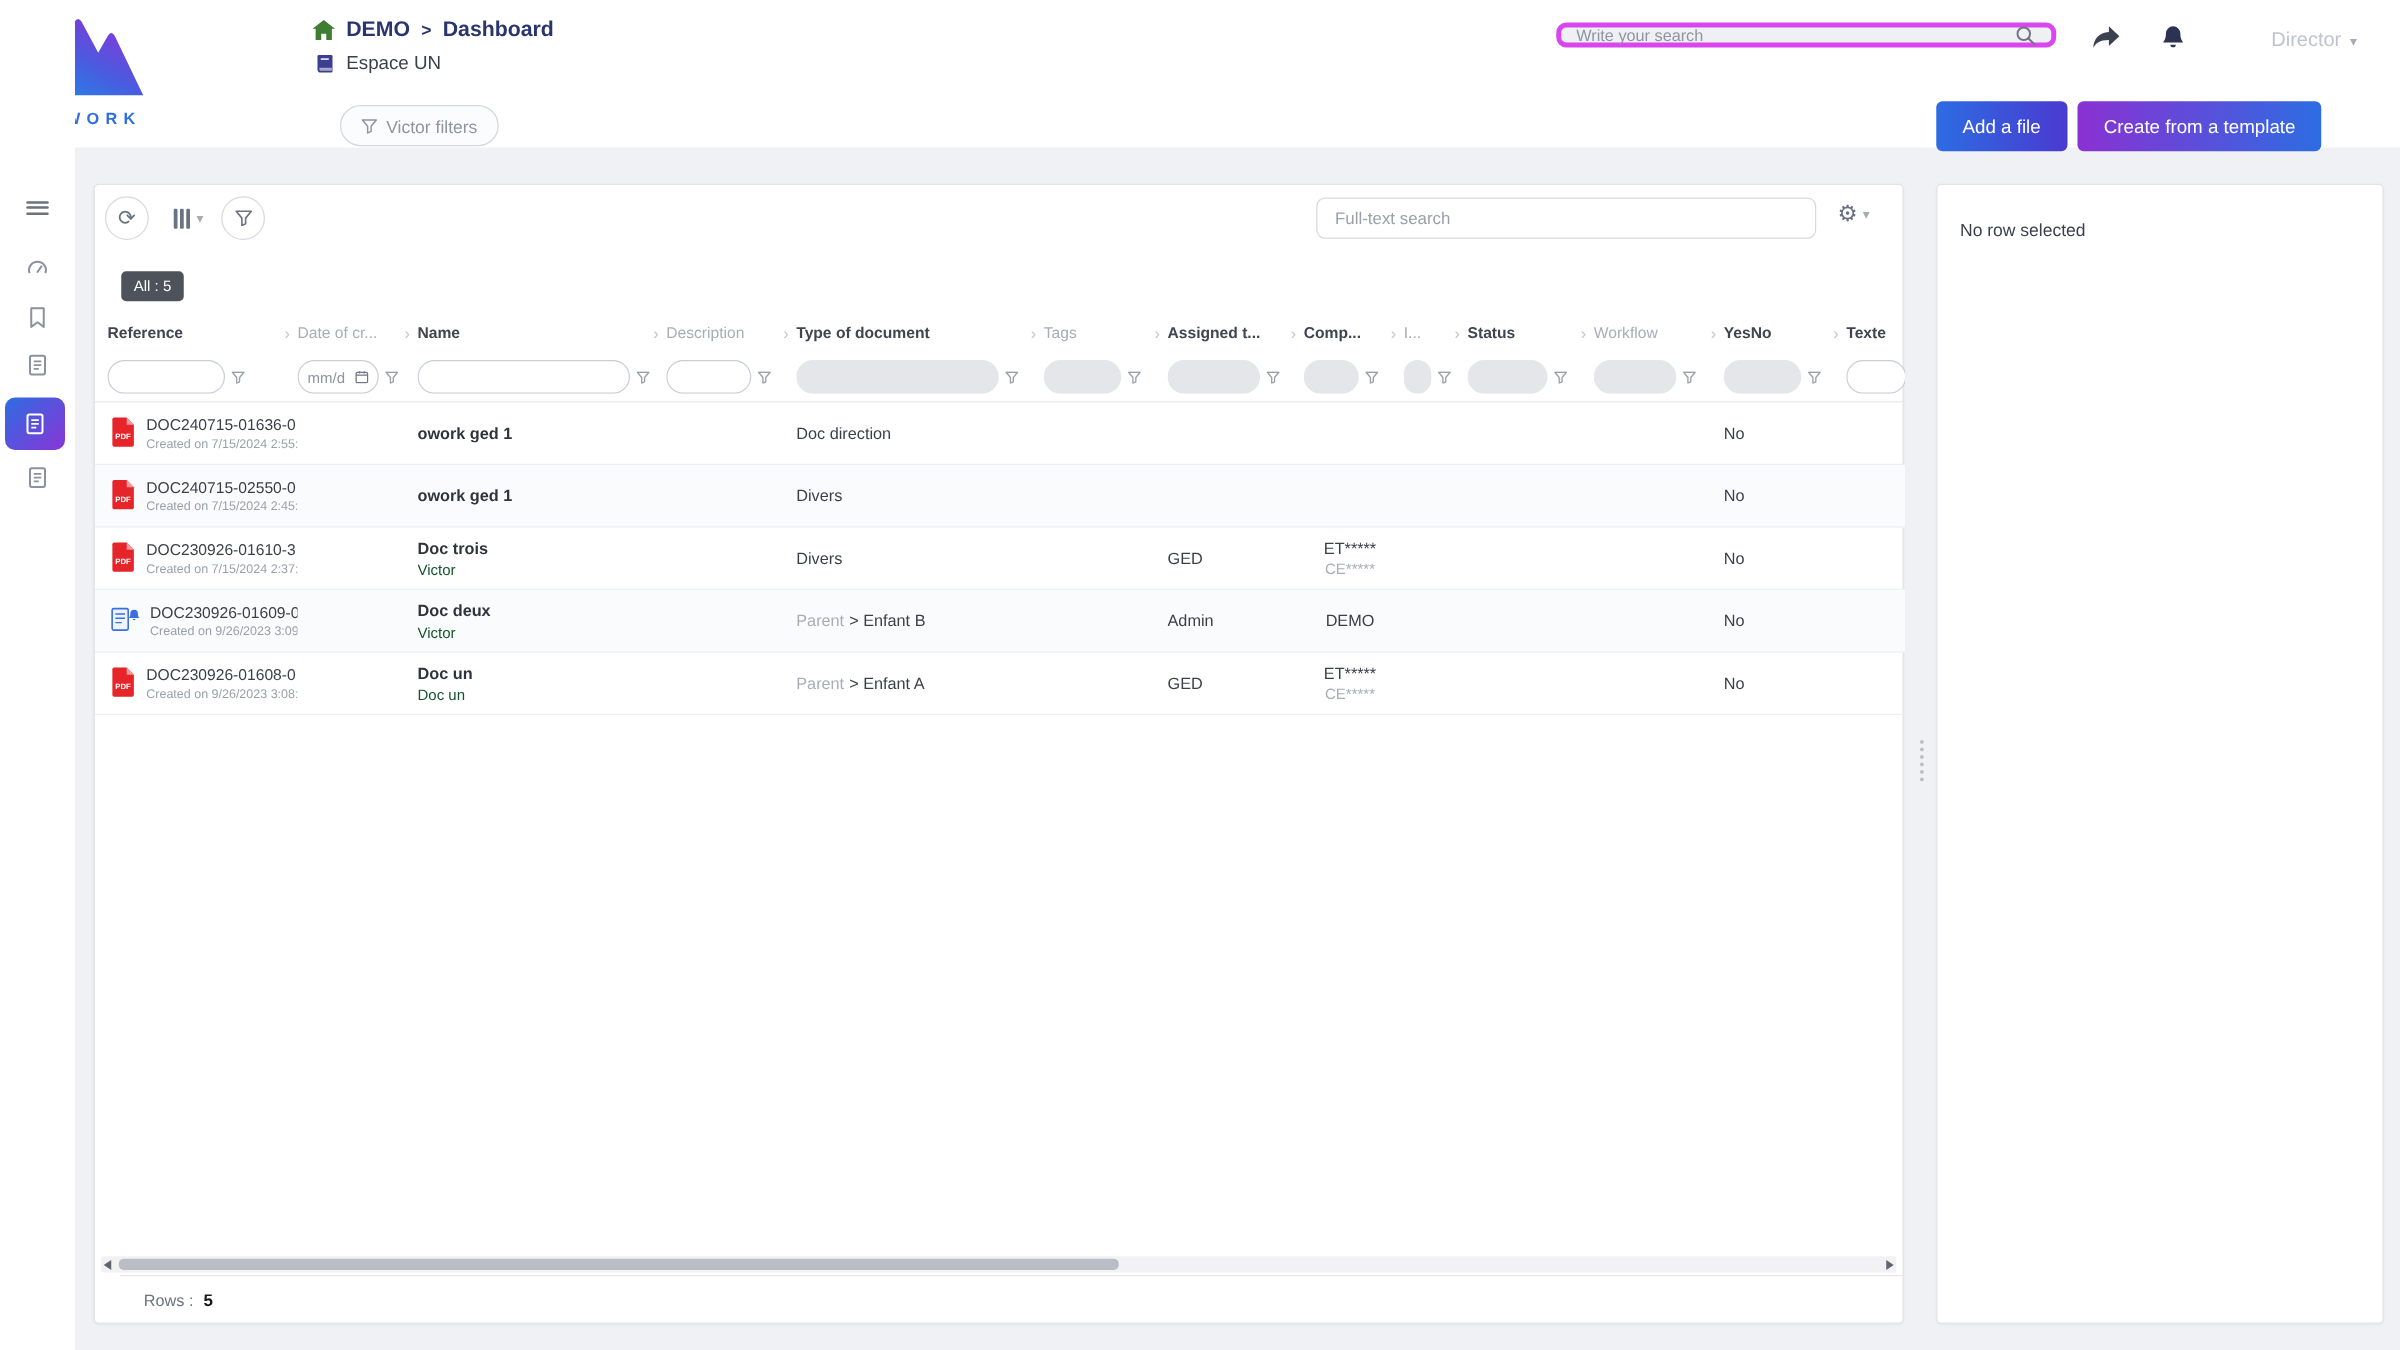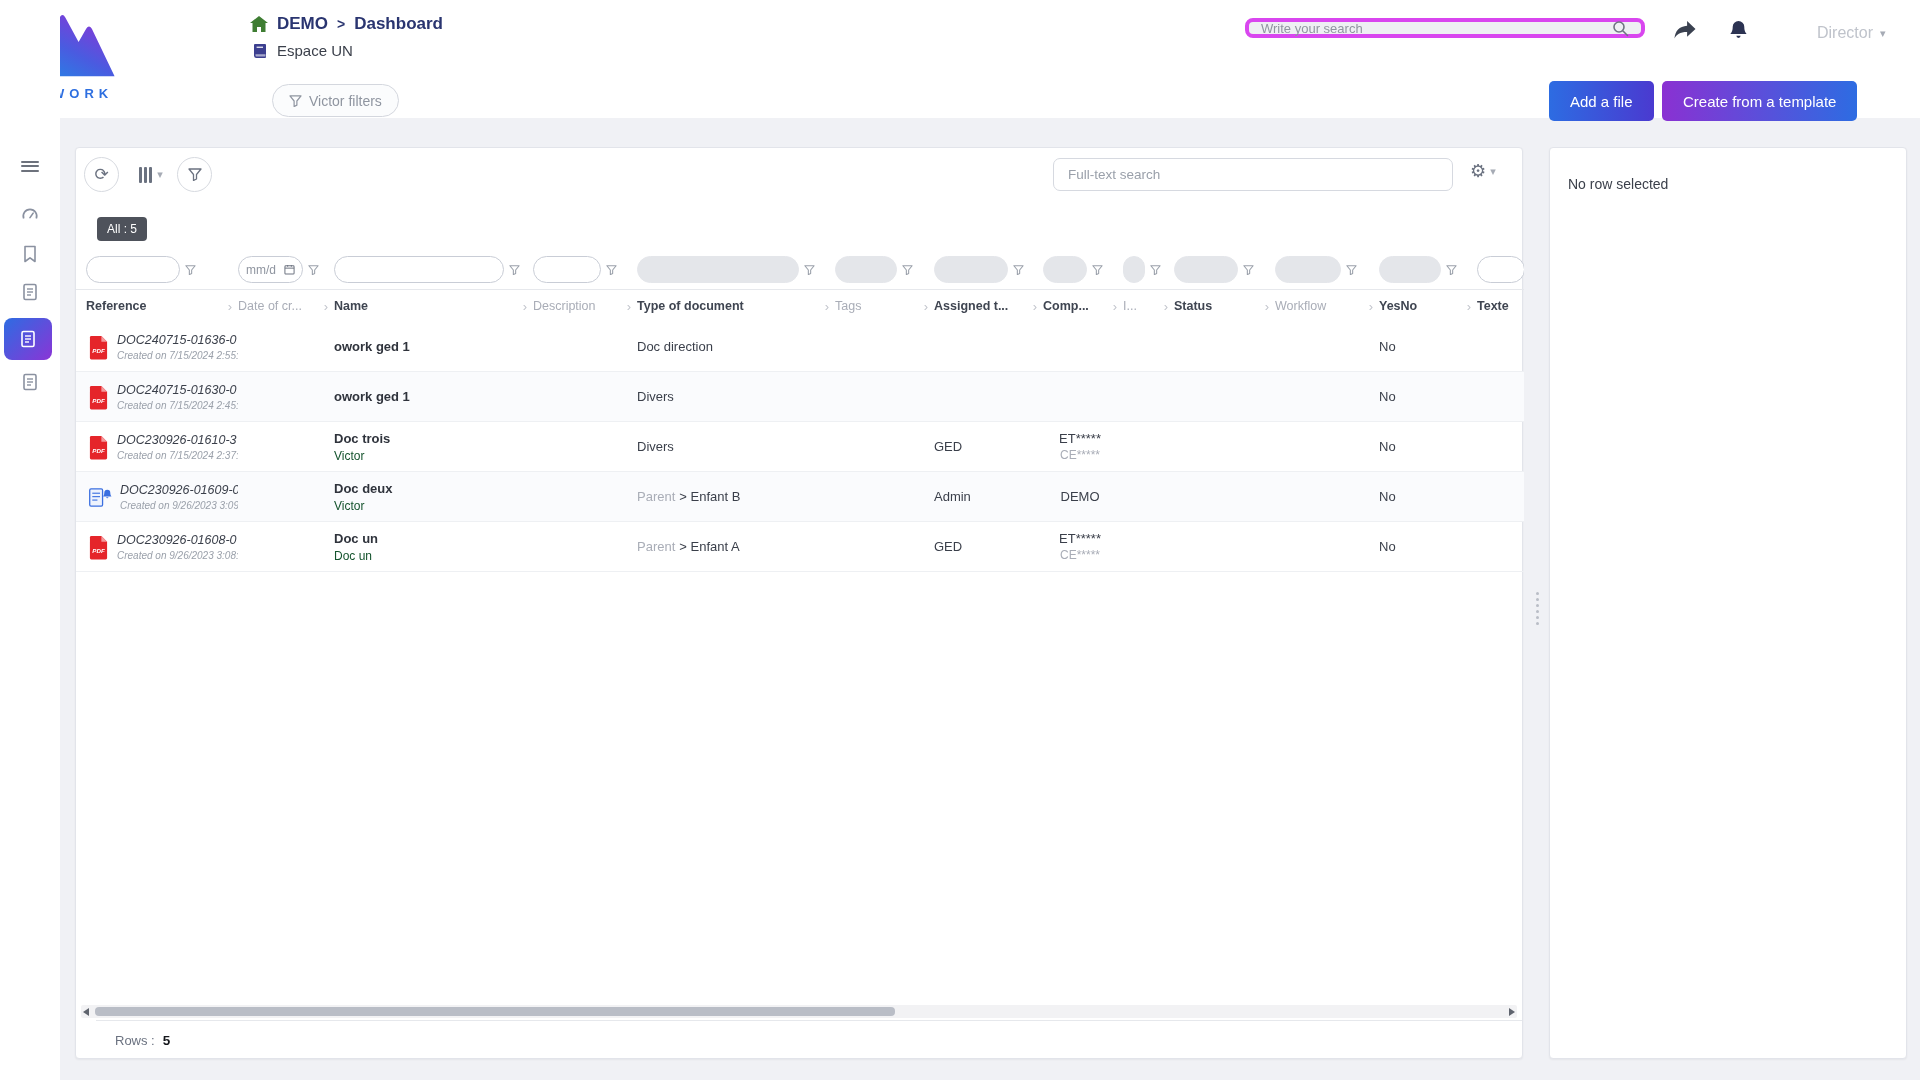--- a/index.html
+++ b/index.html
@@ -96,21 +96,21 @@
             border-radius:14px; background:#fff; padding:0 7px; }
   .f-date input { border:none; outline:none; width:34px; font-size:12px; color:#555a64; background:transparent;
                   font-family:"Liberation Sans", sans-serif; }
   .f-date input::placeholder { color:#8f95a0; }
   .funnel { flex:0 0 auto; cursor:pointer; }
 
   .rows-wrap {}
   .grid-row { height:50px; align-items:center; border-bottom:1px solid #eef0f3; cursor:pointer; }
   .grid-row:nth-child(even) { background:#fafbfd; }
   .cell { font-size:13px; color:#3a3f4a; overflow:hidden; white-space:nowrap; padding-right:6px; }
-  .ref-cell { display:flex; align-items:flex-end; gap:8px; padding-left:2px;font-style:italic; }
+  .ref-cell { display:flex; align-items:flex-start; gap:8px; padding-left:2px; }
   .ref-stack { display:flex; flex-direction:column; }
   .ref { font-size:12.5px; color:#3a3f4a; }
   .created { font-size:10px; color:#9aa0aa; margin-top:3px; }
   .name-cell { display:flex; flex-direction:column; justify-content:center; }
   .nm { font-weight:bold; color:#2f333c; }
   .sub { font-size:12px; color:#14532d; margin-top:3px; }
   .sub:empty, .type-prefix:empty, .comp2:empty, .comp1:empty { display:none; }
   .type-prefix { color:#a9adb7; margin-right:4px; }
   .comp-cell { display:flex; flex-direction:column; justify-content:center;text-align:center; }
   .comp2 { font-size:12px; color:#a9adb7; margin-top:2px; }
@@ -271,123 +271,123 @@
   <input class="fulltext" type="text" placeholder="Full-text search" style="">
 
   <div class="gear-btn">
     <span>⚙</span>
     <span class="caret">▾</span>
   </div>
 
   <div class="tab-badge">All : 5</div>
 
   <div class="grid-area">
-
-    <div class="grid-row-tmpl filter-row">
-      <div class="f-cell">
-        <input class="f-input" style="width: 94px;">
-        <svg class="funnel" width="11" height="10" viewBox="0 0 14 13">
-            <path d="M1 1h12L8.5 6.5V11l-3 1.5V6.5Z" fill="none" stroke="#9aa0aa" stroke-width="1.4" stroke-linejoin="round"></path>
-          </svg>
-      </div>
-      <div class="f-cell">
-        <span class="f-date">
-          <input type="text" placeholder="mm/d" style="">
-          <svg width="11" height="11" viewBox="0 0 12 12">
-              <rect x="1" y="2" width="10" height="9" rx="1" fill="none" stroke="#6f7582" stroke-width="1.1"></rect>
-              <line x1="1" y1="4.5" x2="11" y2="4.5" stroke="#6f7582" stroke-width="1.1"></line>
-              <line x1="4" y1="1" x2="4" y2="3" stroke="#6f7582" stroke-width="1.1"></line>
-              <line x1="8" y1="1" x2="8" y2="3" stroke="#6f7582" stroke-width="1.1"></line>
-            </svg>
-        </span>
-        <svg class="funnel" width="11" height="10" viewBox="0 0 14 13">
-            <path d="M1 1h12L8.5 6.5V11l-3 1.5V6.5Z" fill="none" stroke="#9aa0aa" stroke-width="1.4" stroke-linejoin="round"></path>
-          </svg>
-      </div>
-      <div class="f-cell">
-        <input class="f-input" style="width: 170px;">
-        <svg class="funnel" width="11" height="10" viewBox="0 0 14 13">
-            <path d="M1 1h12L8.5 6.5V11l-3 1.5V6.5Z" fill="none" stroke="#9aa0aa" stroke-width="1.4" stroke-linejoin="round"></path>
-          </svg>
-      </div>
-      <div class="f-cell">
-        <input class="f-input" style="width: 68px;">
-        <svg class="funnel" width="11" height="10" viewBox="0 0 14 13">
-            <path d="M1 1h12L8.5 6.5V11l-3 1.5V6.5Z" fill="none" stroke="#9aa0aa" stroke-width="1.4" stroke-linejoin="round"></path>
-          </svg>
-      </div>
-      <div class="f-cell">
-        <input class="f-input gray" style="width: 162px;" disabled="">
-        <svg class="funnel" width="11" height="10" viewBox="0 0 14 13">
-            <path d="M1 1h12L8.5 6.5V11l-3 1.5V6.5Z" fill="none" stroke="#9aa0aa" stroke-width="1.4" stroke-linejoin="round"></path>
-          </svg>
-      </div>
-      <div class="f-cell">
-        <input class="f-input gray" style="width: 62px;" disabled="">
-        <svg class="funnel" width="11" height="10" viewBox="0 0 14 13">
-            <path d="M1 1h12L8.5 6.5V11l-3 1.5V6.5Z" fill="none" stroke="#9aa0aa" stroke-width="1.4" stroke-linejoin="round"></path>
-          </svg>
-      </div>
-      <div class="f-cell">
-        <input class="f-input gray" style="width: 74px;" disabled="">
-        <svg class="funnel" width="11" height="10" viewBox="0 0 14 13">
-            <path d="M1 1h12L8.5 6.5V11l-3 1.5V6.5Z" fill="none" stroke="#9aa0aa" stroke-width="1.4" stroke-linejoin="round"></path>
-          </svg>
-      </div>
-      <div class="f-cell">
-        <input class="f-input gray" style="width: 44px;" disabled="">
-        <svg class="funnel" width="11" height="10" viewBox="0 0 14 13">
-            <path d="M1 1h12L8.5 6.5V11l-3 1.5V6.5Z" fill="none" stroke="#9aa0aa" stroke-width="1.4" stroke-linejoin="round"></path>
-          </svg>
-      </div>
-      <div class="f-cell">
-        <input class="f-input gray" style="width: 22px; padding: 0px 4px;" disabled="">
-        <svg class="funnel" width="11" height="10" viewBox="0 0 14 13">
-            <path d="M1 1h12L8.5 6.5V11l-3 1.5V6.5Z" fill="none" stroke="#9aa0aa" stroke-width="1.4" stroke-linejoin="round"></path>
-          </svg>
-      </div>
-      <div class="f-cell">
-        <input class="f-input gray" style="width: 64px;" disabled="">
-        <svg class="funnel" width="11" height="10" viewBox="0 0 14 13">
-            <path d="M1 1h12L8.5 6.5V11l-3 1.5V6.5Z" fill="none" stroke="#9aa0aa" stroke-width="1.4" stroke-linejoin="round"></path>
-          </svg>
-      </div>
-      <div class="f-cell">
-        <input class="f-input gray" style="width: 66px;" disabled="">
-        <svg class="funnel" width="11" height="10" viewBox="0 0 14 13">
-            <path d="M1 1h12L8.5 6.5V11l-3 1.5V6.5Z" fill="none" stroke="#9aa0aa" stroke-width="1.4" stroke-linejoin="round"></path>
-          </svg>
-      </div>
-      <div class="f-cell">
-        <input class="f-input gray" style="width: 62px;" disabled="">
-        <svg class="funnel" width="11" height="10" viewBox="0 0 14 13">
-            <path d="M1 1h12L8.5 6.5V11l-3 1.5V6.5Z" fill="none" stroke="#9aa0aa" stroke-width="1.4" stroke-linejoin="round"></path>
-          </svg>
-      </div>
-      <div class="f-cell">
-        <input class="f-input" style="width: 48px;">
-      </div>
-    </div>
 
     <div class="grid-row-tmpl hdr-row">
       <div class="hdr-cell">Reference</div>
       <div class="hdr-cell muted">Date of cr...</div>
       <div class="hdr-cell">Name</div>
       <div class="hdr-cell muted">Description</div>
       <div class="hdr-cell">Type of document</div>
       <div class="hdr-cell muted">Tags</div>
       <div class="hdr-cell">Assigned t...</div>
       <div class="hdr-cell">Comp...</div>
       <div class="hdr-cell muted">I...</div>
       <div class="hdr-cell">Status</div>
       <div class="hdr-cell muted">Workflow</div>
       <div class="hdr-cell">YesNo</div>
       <div class="hdr-cell no-chev">Texte</div>
     </div>
 
+    <div class="grid-row-tmpl filter-row">
+      <div class="f-cell">
+        <input class="f-input" style="width: 94px;">
+        <svg class="funnel" width="11" height="10" viewBox="0 0 14 13">
+            <path d="M1 1h12L8.5 6.5V11l-3 1.5V6.5Z" fill="none" stroke="#9aa0aa" stroke-width="1.4" stroke-linejoin="round"></path>
+          </svg>
+      </div>
+      <div class="f-cell">
+        <span class="f-date">
+          <input type="text" placeholder="mm/d" style="">
+          <svg width="11" height="11" viewBox="0 0 12 12">
+              <rect x="1" y="2" width="10" height="9" rx="1" fill="none" stroke="#6f7582" stroke-width="1.1"></rect>
+              <line x1="1" y1="4.5" x2="11" y2="4.5" stroke="#6f7582" stroke-width="1.1"></line>
+              <line x1="4" y1="1" x2="4" y2="3" stroke="#6f7582" stroke-width="1.1"></line>
+              <line x1="8" y1="1" x2="8" y2="3" stroke="#6f7582" stroke-width="1.1"></line>
+            </svg>
+        </span>
+        <svg class="funnel" width="11" height="10" viewBox="0 0 14 13">
+            <path d="M1 1h12L8.5 6.5V11l-3 1.5V6.5Z" fill="none" stroke="#9aa0aa" stroke-width="1.4" stroke-linejoin="round"></path>
+          </svg>
+      </div>
+      <div class="f-cell">
+        <input class="f-input" style="width: 170px;">
+        <svg class="funnel" width="11" height="10" viewBox="0 0 14 13">
+            <path d="M1 1h12L8.5 6.5V11l-3 1.5V6.5Z" fill="none" stroke="#9aa0aa" stroke-width="1.4" stroke-linejoin="round"></path>
+          </svg>
+      </div>
+      <div class="f-cell">
+        <input class="f-input" style="width: 68px;">
+        <svg class="funnel" width="11" height="10" viewBox="0 0 14 13">
+            <path d="M1 1h12L8.5 6.5V11l-3 1.5V6.5Z" fill="none" stroke="#9aa0aa" stroke-width="1.4" stroke-linejoin="round"></path>
+          </svg>
+      </div>
+      <div class="f-cell">
+        <input class="f-input gray" style="width: 162px;" disabled="">
+        <svg class="funnel" width="11" height="10" viewBox="0 0 14 13">
+            <path d="M1 1h12L8.5 6.5V11l-3 1.5V6.5Z" fill="none" stroke="#9aa0aa" stroke-width="1.4" stroke-linejoin="round"></path>
+          </svg>
+      </div>
+      <div class="f-cell">
+        <input class="f-input gray" style="width: 62px;" disabled="">
+        <svg class="funnel" width="11" height="10" viewBox="0 0 14 13">
+            <path d="M1 1h12L8.5 6.5V11l-3 1.5V6.5Z" fill="none" stroke="#9aa0aa" stroke-width="1.4" stroke-linejoin="round"></path>
+          </svg>
+      </div>
+      <div class="f-cell">
+        <input class="f-input gray" style="width: 74px;" disabled="">
+        <svg class="funnel" width="11" height="10" viewBox="0 0 14 13">
+            <path d="M1 1h12L8.5 6.5V11l-3 1.5V6.5Z" fill="none" stroke="#9aa0aa" stroke-width="1.4" stroke-linejoin="round"></path>
+          </svg>
+      </div>
+      <div class="f-cell">
+        <input class="f-input gray" style="width: 44px;" disabled="">
+        <svg class="funnel" width="11" height="10" viewBox="0 0 14 13">
+            <path d="M1 1h12L8.5 6.5V11l-3 1.5V6.5Z" fill="none" stroke="#9aa0aa" stroke-width="1.4" stroke-linejoin="round"></path>
+          </svg>
+      </div>
+      <div class="f-cell">
+        <input class="f-input gray" style="width: 22px; padding: 0px 4px;" disabled="">
+        <svg class="funnel" width="11" height="10" viewBox="0 0 14 13">
+            <path d="M1 1h12L8.5 6.5V11l-3 1.5V6.5Z" fill="none" stroke="#9aa0aa" stroke-width="1.4" stroke-linejoin="round"></path>
+          </svg>
+      </div>
+      <div class="f-cell">
+        <input class="f-input gray" style="width: 64px;" disabled="">
+        <svg class="funnel" width="11" height="10" viewBox="0 0 14 13">
+            <path d="M1 1h12L8.5 6.5V11l-3 1.5V6.5Z" fill="none" stroke="#9aa0aa" stroke-width="1.4" stroke-linejoin="round"></path>
+          </svg>
+      </div>
+      <div class="f-cell">
+        <input class="f-input gray" style="width: 66px;" disabled="">
+        <svg class="funnel" width="11" height="10" viewBox="0 0 14 13">
+            <path d="M1 1h12L8.5 6.5V11l-3 1.5V6.5Z" fill="none" stroke="#9aa0aa" stroke-width="1.4" stroke-linejoin="round"></path>
+          </svg>
+      </div>
+      <div class="f-cell">
+        <input class="f-input gray" style="width: 62px;" disabled="">
+        <svg class="funnel" width="11" height="10" viewBox="0 0 14 13">
+            <path d="M1 1h12L8.5 6.5V11l-3 1.5V6.5Z" fill="none" stroke="#9aa0aa" stroke-width="1.4" stroke-linejoin="round"></path>
+          </svg>
+      </div>
+      <div class="f-cell">
+        <input class="f-input" style="width: 48px;">
+      </div>
+    </div>
+
     <div class="rows-wrap">
 
       <div class="grid-row-tmpl grid-row">
         <div class="cell ref-cell">
           <span class="file-icon">
             <svg width="21" height="25" viewBox="0 0 22 26">
                 <path d="M3.5 1h10.5l6 6v17a1.5 1.5 0 0 1-1.5 1.5h-15A1.5 1.5 0 0 1 2 24V2.5A1.5 1.5 0 0 1 3.5 1Z" fill="#e5252a"></path>
                 <path d="M14 1l6 6h-6z" fill="#f4999c"></path>
                 <text x="4.5" y="19" font-size="6.5" fill="#fff" font-weight="bold">PDF</text>
               </svg>
@@ -422,21 +422,21 @@
       <div class="grid-row-tmpl grid-row">
         <div class="cell ref-cell">
           <span class="file-icon">
             <svg width="21" height="25" viewBox="0 0 22 26">
                 <path d="M3.5 1h10.5l6 6v17a1.5 1.5 0 0 1-1.5 1.5h-15A1.5 1.5 0 0 1 2 24V2.5A1.5 1.5 0 0 1 3.5 1Z" fill="#e5252a"></path>
                 <path d="M14 1l6 6h-6z" fill="#f4999c"></path>
                 <text x="4.5" y="19" font-size="6.5" fill="#fff" font-weight="bold">PDF</text>
               </svg>
           </span>
           <span class="ref-stack">
-            <span class="ref">DOC240715-01630-0</span>
+            <span class="ref">DOC240715-02550-0</span>
             <span class="created">Created on 7/15/2024 2:45:08 AM</span>
           </span>
         </div>
         <div class="cell"></div>
         <div class="cell name-cell">
           <span class="nm">owork ged 1</span>
 
         </div>
         <div class="cell"></div>
         <div class="cell">

